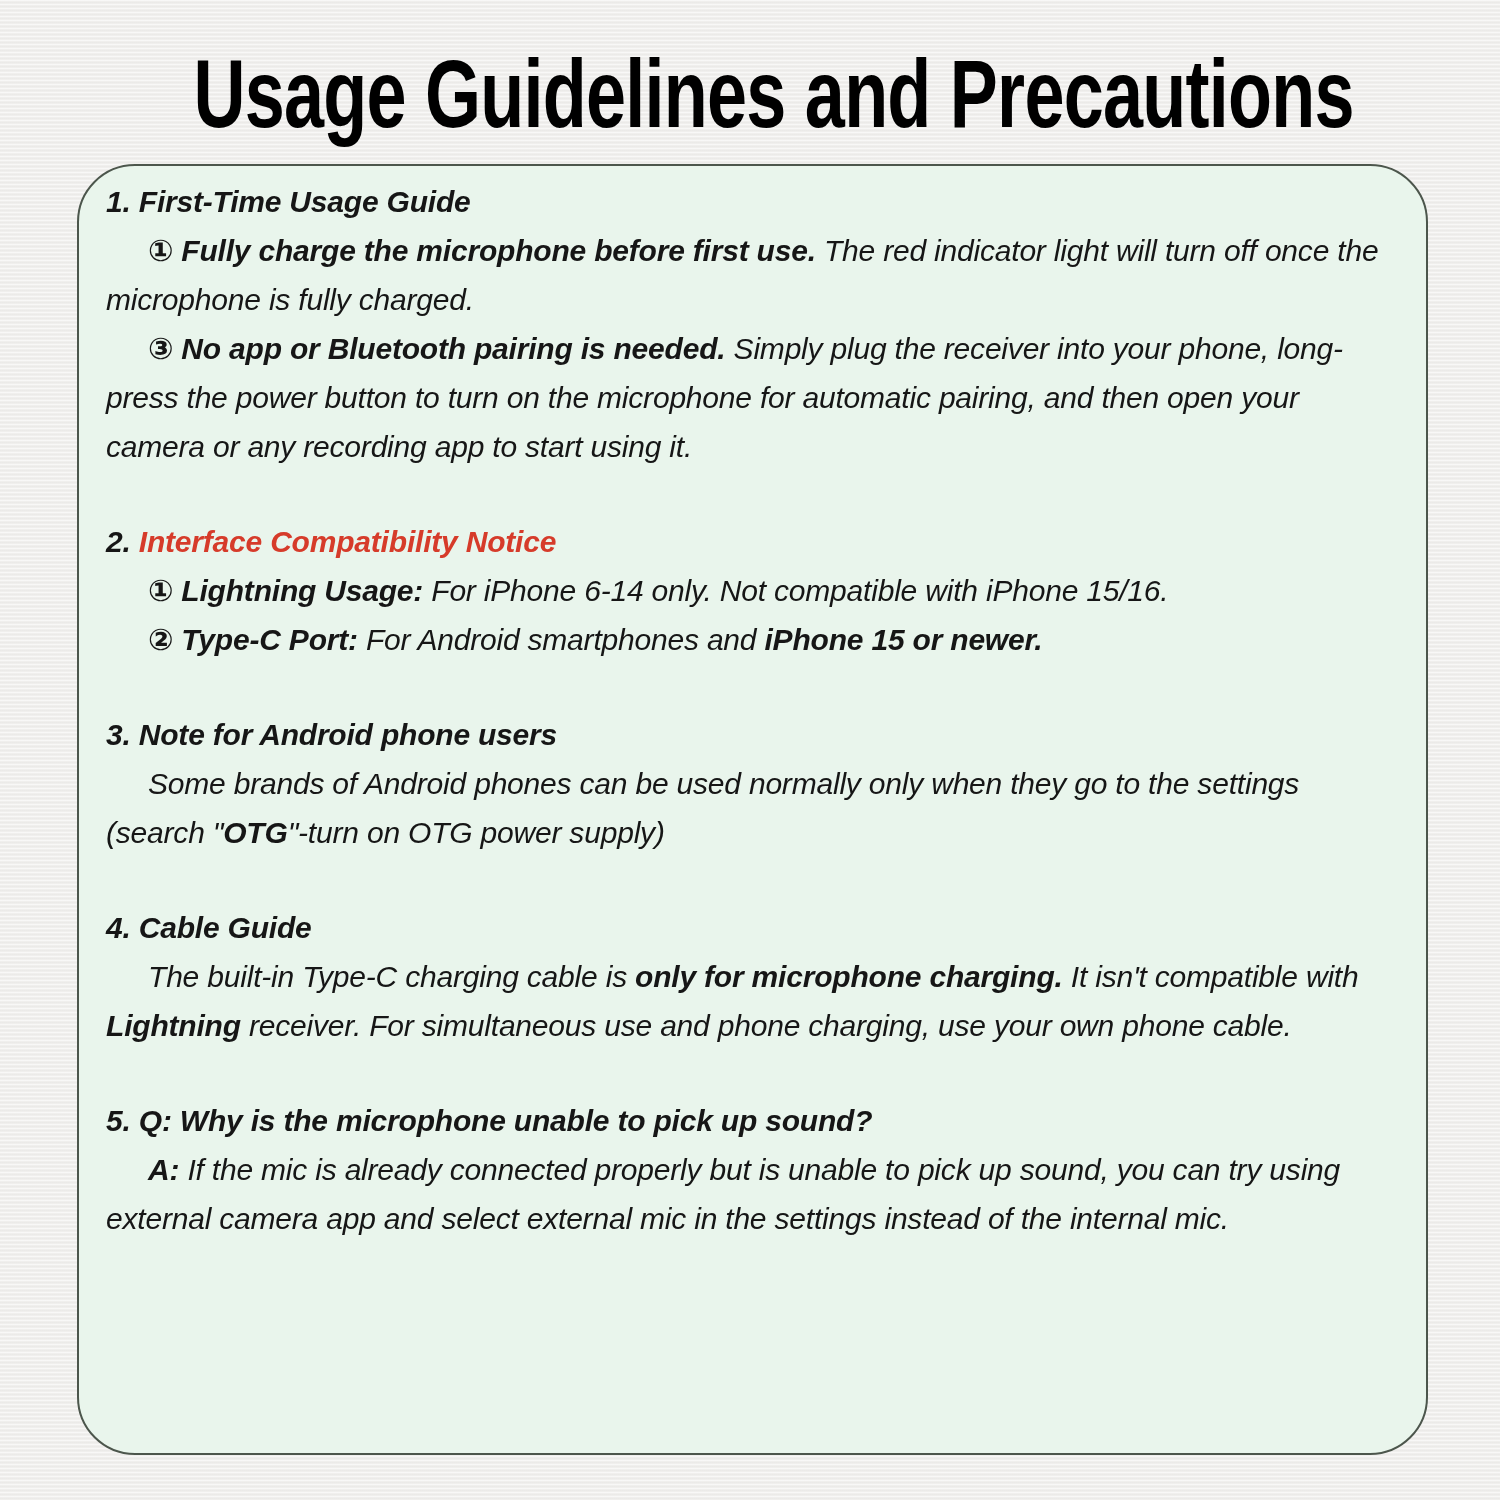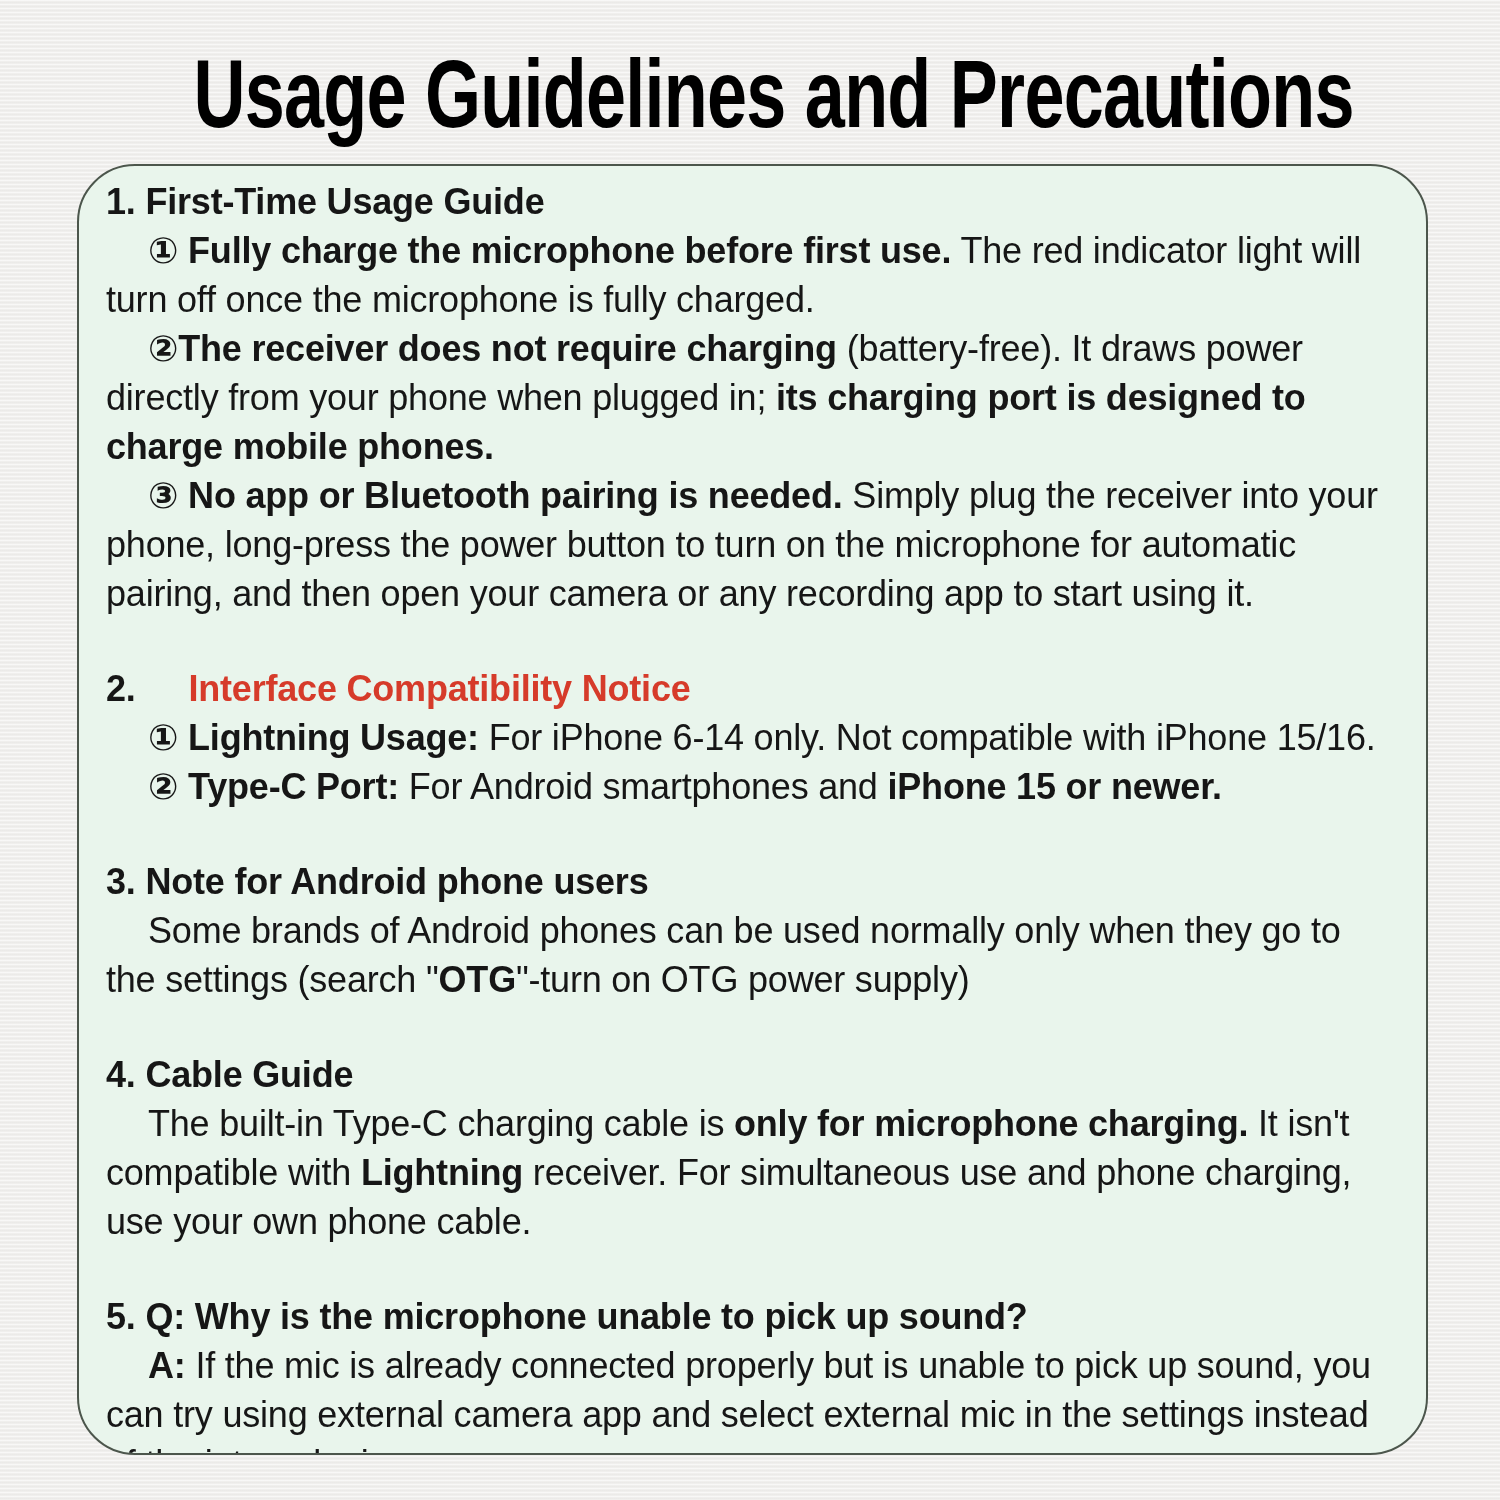--- a/index.html
+++ b/index.html
@@ -32,41 +32,41 @@
   }
   .card{
     position:absolute;left:77px;top:164px;width:1351px;height:1291px;
     background:var(--card-bg);
     border:2px solid var(--card-border);
     border-radius:58px;
     padding:11px 34px 10px 27px;
     overflow:hidden;
   }
   .para{
-    font-size:36px;line-height:49px;letter-spacing:-0.2px;margin:0;
+    font-size:30px;line-height:49px;letter-spacing:-0.2px;margin:0;
     color:var(--text);
+    font-style:italic;
   }
   .para.heading{font-weight:bold;}
   .para.body{text-indent:42px;}
   .para.gap{margin-top:46px;}
   .b{font-weight:bold;}
-  .red{color:var(--accent);margin-left:43px;}
+  .red{color:var(--accent);}
 </style>
 </head>
 <body>
 
 <div class="title-wrap">
   <span class="title">Usage Guidelines and Precautions</span>
 </div>
 
 <div class="card">
   <div>
       <div class="para heading"><span class="b">1. First-Time Usage Guide</span></div>
       <div class="para body"><span class="b">① Fully charge the microphone before first use.</span><span> The red indicator light will turn off once the microphone is fully charged.</span></div>
-      <div class="para body"><span class="b">②The receiver does not require charging</span><span> (battery-free). It draws power directly from your phone when plugged in; </span><span class="b">its charging port is designed to charge mobile phones.</span></div>
       <div class="para body"><span class="b">③ No app or Bluetooth pairing is needed.</span><span> Simply plug the receiver into your phone, long-press the power button to turn on the microphone for automatic pairing, and then open your camera or any recording app to start using it.</span></div>
       <div class="para heading gap"><span class="b">2. </span><span class="b red">Interface Compatibility Notice</span></div>
       <div class="para body"><span class="b">① Lightning Usage:</span><span> For iPhone 6-14 only. Not compatible with iPhone 15/16.</span></div>
       <div class="para body"><span class="b">② Type-C Port:</span><span> For Android smartphones and </span><span class="b">iPhone 15 or newer.</span></div>
       <div class="para heading gap"><span class="b">3. Note for Android phone users</span></div>
       <div class="para body"><span>Some brands of Android phones can be used normally only when they go to the settings (search "</span><span class="b">OTG</span><span>"-turn on OTG power supply)</span></div>
       <div class="para heading gap"><span class="b">4. Cable Guide</span></div>
       <div class="para body"><span>The built-in Type-C charging cable is </span><span class="b">only for microphone charging.</span><span> It isn't compatible with </span><span class="b">Lightning</span><span> receiver. For simultaneous use and phone charging, use your own phone cable.</span></div>
       <div class="para heading gap"><span class="b">5. Q: Why is the microphone unable to pick up sound?</span></div>
       <div class="para body"><span class="b">A:</span><span> If the mic is already connected properly but is unable to pick up sound, you can try using external camera app and select external mic in the settings instead of the internal mic.</span></div>

